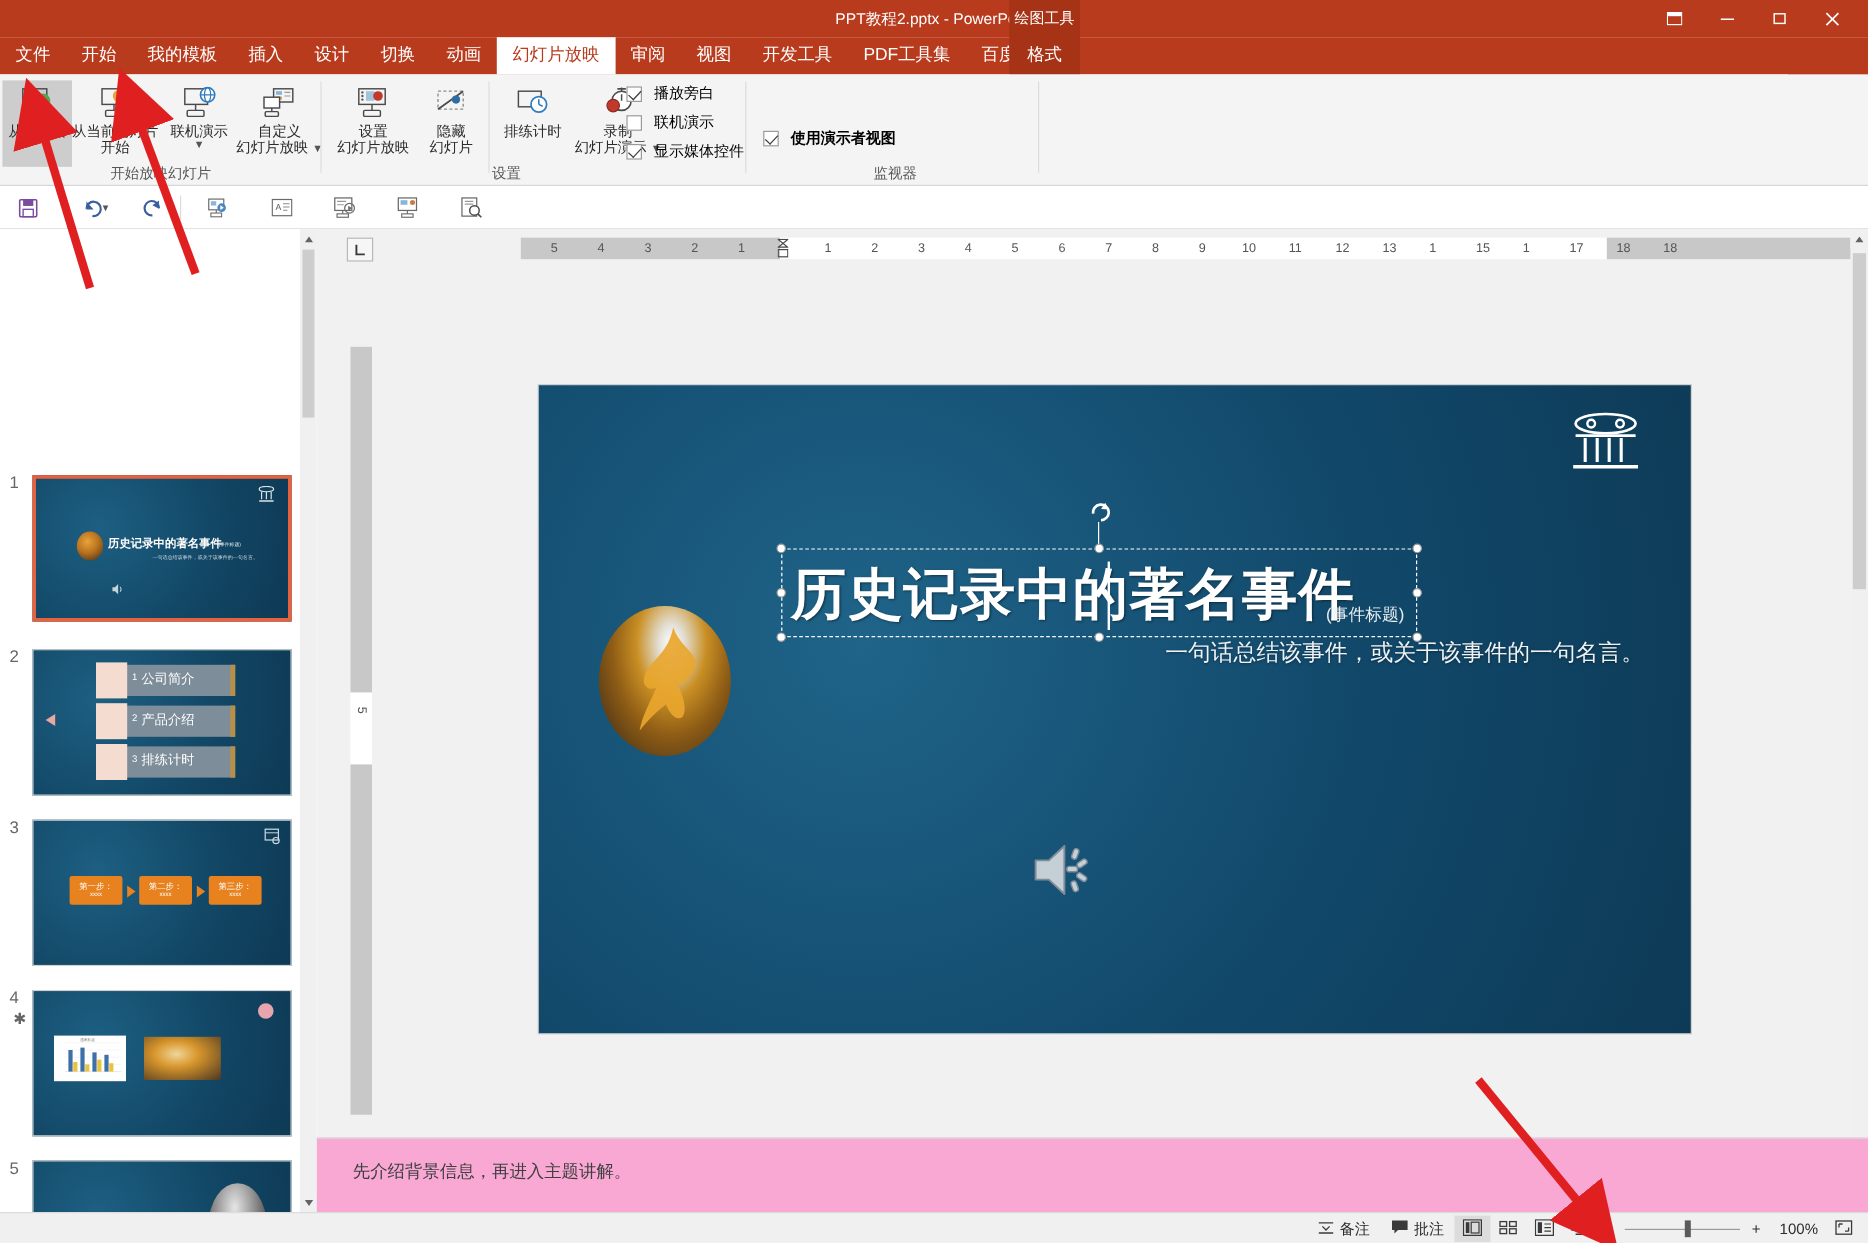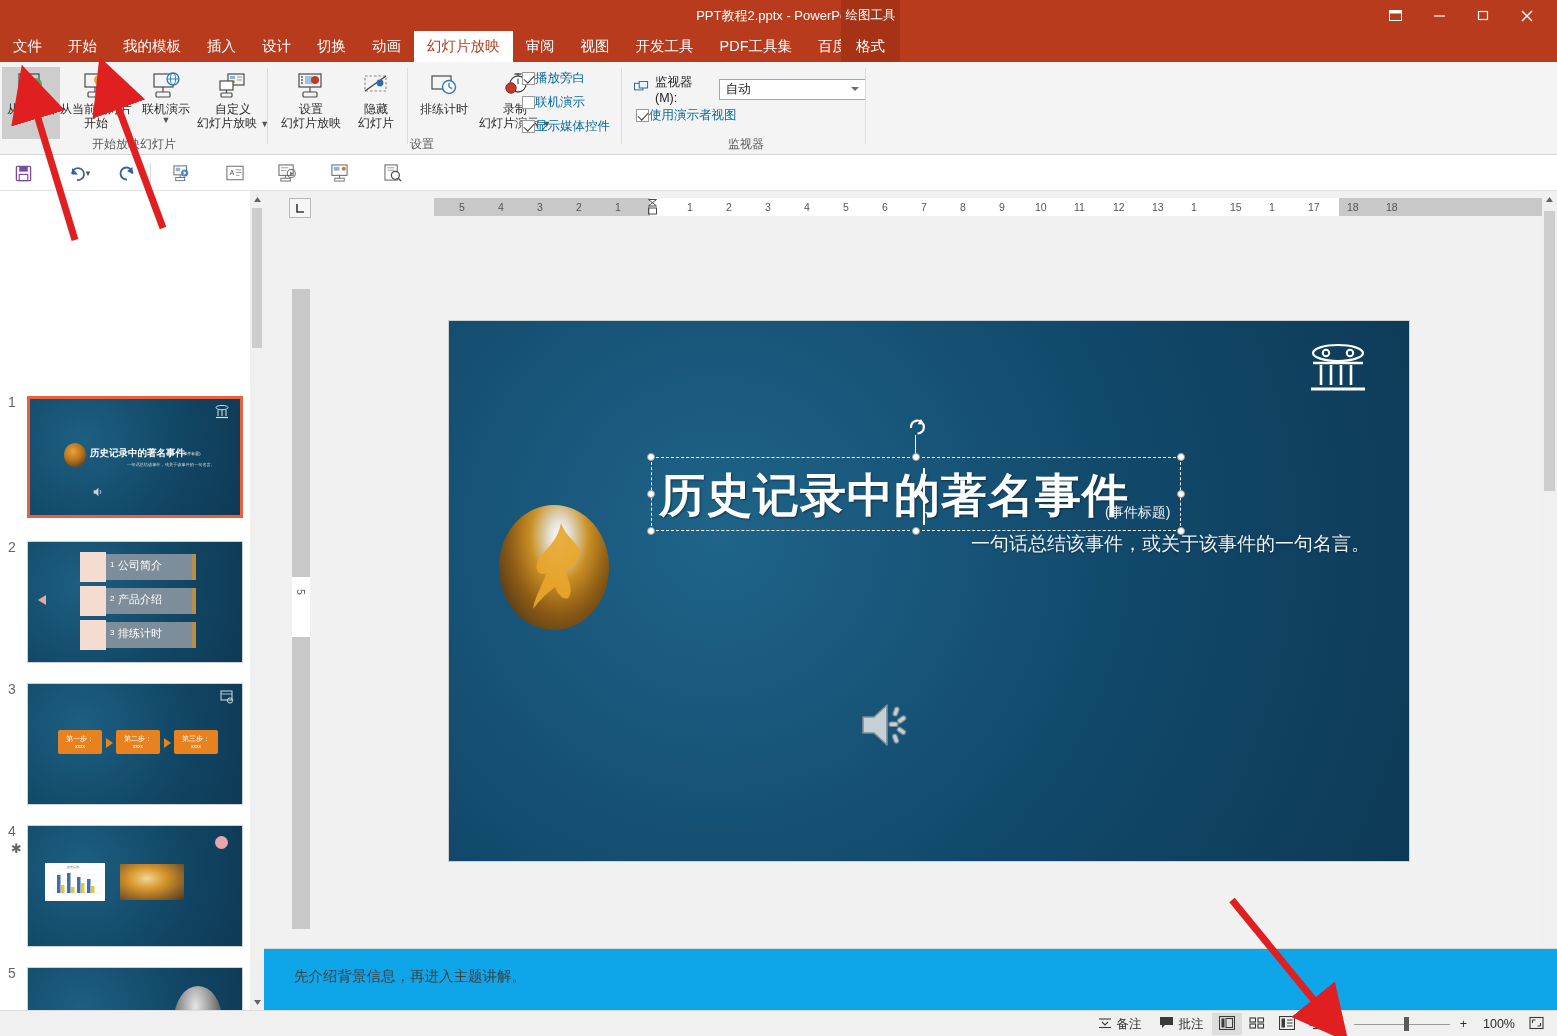--- a/index.html
+++ b/index.html
@@ -65,21 +65,21 @@
   }
   .gsep { position:absolute; top:6px; width:1px; height:76px; background:#dcdcdc; }
   .bigbtn {
     position:absolute; top:5px; width:64px; height:72px;
     display:flex; flex-direction:column; align-items:center; padding-top:3px;
     font-size:12px; color:#2b2b2b; text-align:center; line-height:14px;
   }
   .bigbtn.sel { background:#cdcdcd; }
   .bigbtn .ic { height:32px; display:flex; align-items:center; justify-content:center; }
   .bigbtn .lb { white-space:nowrap; }
-  .chkline { position:absolute; display:flex; align-items:center; gap:0; font-size:12.5px; color:#0369a1; }
+  .chkline { position:absolute; display:flex; align-items:center; gap:10px; font-size:12.5px; color:#000000; }
   .chk { width:13px; height:13px; border:1px solid #9a9a9a; background:#fff; position:relative; }
   .chk.on::after {
     content:""; position:absolute; left:3px; top:0px; width:5px; height:9px;
     border:solid #3a3a3a; border-width:0 1.6px 1.6px 0; transform:rotate(43deg);
   }
   .monline { position:absolute; display:flex; align-items:center; gap:6px; font-size:12.5px; color:#1d1d1d;}
   .combo {
     width:152px; height:21px; border:1px solid #a6a6a6; background:#fff;
     display:flex; align-items:center; padding-left:6px; font-size:12.5px; color:#1d1d1d;
     position:relative;
@@ -127,21 +127,21 @@
   .rotatehandle { position:absolute; width:18px; height:18px; color:#fff; }
 
   .slide-title { position:absolute; color:#fff; font-weight:bold; white-space:nowrap;
      text-shadow: 1px 1px 2px rgba(0,0,0,.45); }
   .caret-bar { position:absolute; width:2px; background:#fff; }
 
   .vscroll-main { position:absolute; right:0; top:0; width:15px; bottom:0; background:#f0f0f0; }
   .vs-thumb { position:absolute; left:2px; top:20px; width:11px; height:280px; background:#cdcdcd; }
 
   
-  .notes { position:absolute; left:264px; right:0; bottom:26px; height:62px; background:#0ea5e9; border-top:1px solid #d9d9d9;}
+  .notes { position:absolute; left:264px; right:0; bottom:26px; height:62px; background:#f9a8d4; border-top:1px solid #d9d9d9;}
   .notes-text { position:absolute; left:30px; top:18px; font-size:14.5px; color:#3f3f3f; }
 
   
   .statusbar { position:absolute; left:0; bottom:0; width:1557px; height:26px; background:#f0f0f0; border-top:1px solid #dcdcdc; }
   .sb-left { position:absolute; left:8px; top:0; height:26px; display:flex; align-items:center; gap:18px; font-size:12.5px; color:#2b2b2b;}
   .sb-right { position:absolute; right:6px; top:0; height:26px; display:flex; align-items:center; gap:0px; font-size:12.5px; color:#2b2b2b;}
   .sb-btn { display:flex; align-items:center; gap:4px; padding:0 9px; height:24px; }
   .viewbtn { width:30px; height:22px; display:flex; align-items:center; justify-content:center; }
   .viewbtn.active { background:#dcdcdc; }
   .zoomslider { position:relative; width:96px; height:22px; display:flex; align-items:center; margin:0 6px;}
@@ -364,34 +364,21 @@
       <div class="chkline" style="left:250px; top:56px;">
         <span class="chk on"></span>
         <span>显示媒体控件</span>
       </div>
 
       <div class="gtitle" style="left:0;width:300px;">设置</div>
       <div class="gsep" style="left:349px;"></div>
     </div>
 
     <div class="rgroup" style="left:626px; width:240px;">
-      <div class="monline" style="left:8px; top:12px;">
-        <span>
-          <svg width="15" height="14" viewBox="0 0 16 15">
-              <rect x="0.5" y="2.5" width="9" height="7" fill="#fff" stroke="#2e6da4" stroke-width="1.1"></rect>
-              <rect x="5.5" y="0.5" width="9" height="7" fill="#eaf1f8" stroke="#2e6da4" stroke-width="1.1"></rect>
-            </svg>
-        </span>
-        <span>监视器(M):</span>
-        <span class="combo">
-          <span>自动</span>
-          <span class="caret"></span>
-        </span>
-      </div>
-      <div class="chkline" style="left:10px; top:45px;">
+      <div class="chkline" style="left:10px; top:45px;font-weight:bold;">
         <span class="chk on"></span>
         <span>使用演示者视图</span>
       </div>
       <div class="gtitle" style="left:0;width:240px;">监视器</div>
       <div class="gsep" style="left:239px;"></div>
     </div>
   </div>
 
   <div class="qat">
     <div class="qbtn" style="left:8px;">

